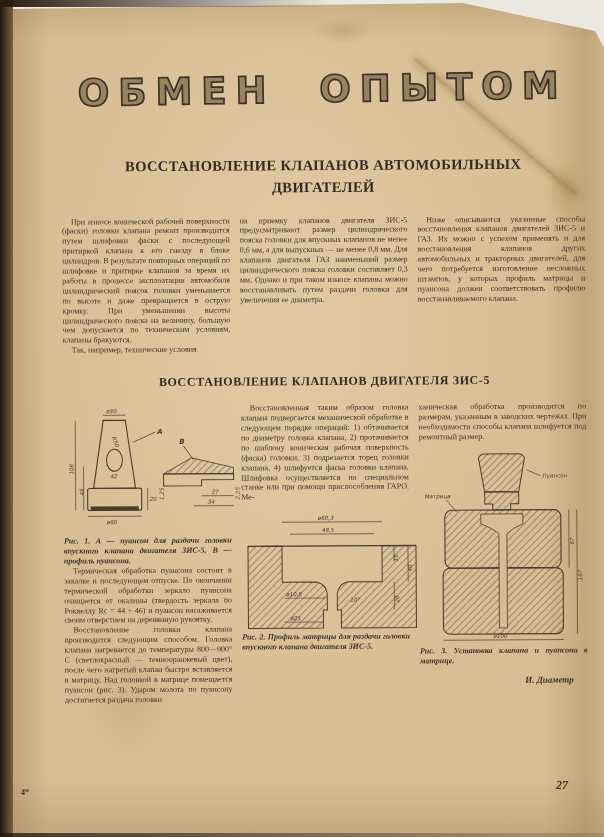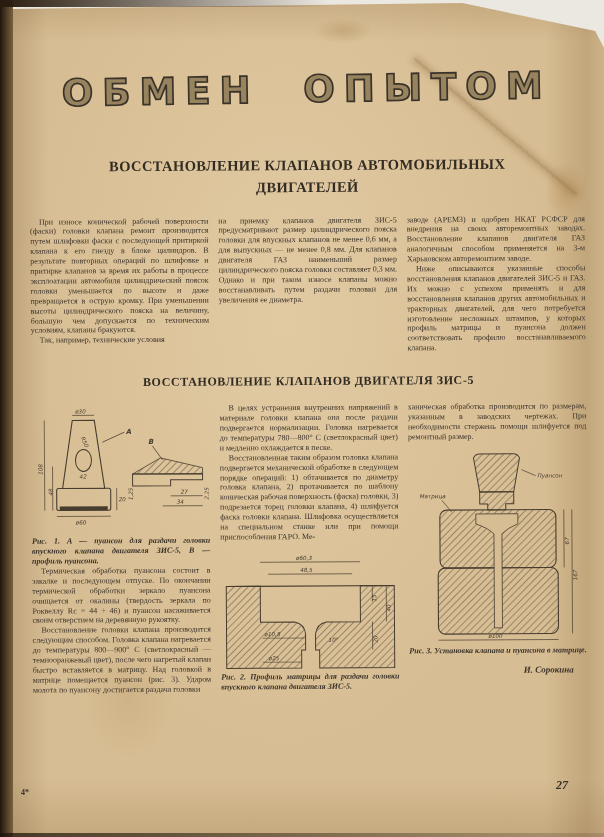--- a/index.html
+++ b/index.html
@@ -18,20 +18,21 @@
   
   .page{
     position:absolute;left:13px;top:0;right:0;bottom:0;z-index:2;
     clip-path:polygon(0 9px,76% 3px,98.5% 31px,100% 48px,100% 100%,0 100%);
     background:
       radial-gradient(ellipse at 46% 38%, rgba(255,240,210,.25), rgba(0,0,0,0) 60%),
       linear-gradient(to right, rgba(90,60,25,.18), rgba(0,0,0,0) 6%, rgba(0,0,0,0) 90%, rgba(120,85,40,.22) 97%, rgba(150,115,70,.15)),
       linear-gradient(to bottom, rgba(120,85,40,.20), rgba(0,0,0,0) 5%, rgba(0,0,0,0) 93%, rgba(110,75,35,.18)),
       #d7bd93;
     color:#3b332a;
+    padding-left:32px;
   }
   .crease{position:absolute;top:58px;right:-22px;width:210px;height:3px;
     background:rgba(115,78,38,.30);box-shadow:0 0 6px 2px rgba(115,78,38,.28);
     transform:rotate(40deg);transform-origin:left top;}
   .stain{position:absolute;border-radius:50%;}
   .stain1{left:532px;top:160px;width:42px;height:60px;background:radial-gradient(rgba(166,120,55,.30),rgba(0,0,0,0) 70%);}
   .stain2{left:300px;top:18px;width:60px;height:26px;background:radial-gradient(rgba(150,110,55,.25),rgba(0,0,0,0) 70%);}
   .stain3{left:70px;top:640px;width:90px;height:120px;background:radial-gradient(rgba(150,105,50,.12),rgba(0,0,0,0) 70%);}
   .content{position:relative;transform:rotate(-.35deg);}
   
@@ -95,21 +96,20 @@
 
     <div class="cols intro">
       <div class="col">
         <p class="indent">При износе конической рабочей поверхности (фаски) головки клапана ремонт производится путем шлифовки фаски с последующей притиркой клапана к его гнезду в блоке цилиндров. В результате повторных операций по шлифовке и притирке клапанов за время их работы в процессе эксплоатации автомобиля цилиндрический поясок головки уменьшается по высоте и даже превращается в острую кромку. При уменьшении высоты цилиндрического пояска на величину, большую чем допускается по техническим условиям, клапаны бракуются.</p>
         <p class="indent">Так, например, технические условия</p>
       </div>
       <div class="col">
         <p>на приемку клапанов двигателя ЗИС-5 предусматривают размер цилиндрического пояска головки для впускных клапанов не менее 0,6 мм, а для выпускных — не менее 0,8 мм. Для клапанов двигателя ГАЗ наименьший размер цилиндрического пояска головки составляет 0,3 мм. Однако и при таком износе клапаны можно восстанавливать путем раздачи головки для увеличения ее диаметра.</p>
       </div>
       <div class="col">
-        <p>заводе (АРЕМЗ) и одобрен НКАТ РСФСР для внедрения на своих авторемонтных заводах. Восстановление клапанов двигателя ГАЗ аналогичным способом применяется на 3-м Харьковском авторемонтном заводе.</p>
         <p class="indent">Ниже описываются указанные способы восстановления клапанов двигателей ЗИС-5 и ГАЗ. Их можно с успехом применять и для восстановления клапанов других автомобильных и тракторных двигателей, для чего потребуется изготовление несложных штампов, у которых профиль матрицы и пуансона должен соответствовать профилю восстанавливаемого клапана.</p>
       </div>
     </div>
 
     <h2 class="sec-title">ВОССТАНОВЛЕНИЕ КЛАПАНОВ ДВИГАТЕЛЯ ЗИС-5</h2>
 
     <div class="cols section">
 
       <div class="col">
 
@@ -152,21 +152,20 @@
           <line x1="130" y1="98" x2="170" y2="98" stroke="#473d2f" stroke-width=".7"></line>
           <text x="144" y="96">34</text>
         </svg>
         <p class="figcap">Рис. 1. А — пуансон для раздачи головки впускного клапана двигателя ЗИС-5, В — профиль пуансона.</p>
 
         <p class="indent">Термическая обработка пуансона состоит в закалке и последующем отпуске. По окончании термической обработки зеркало пуансона очищается от окалины (твердость зеркала по Роквеллу Rc = 44 ÷ 46) и пуансон насаживается своим отверстием на деревянную рукоятку.</p>
         <p class="indent">Восстановление головки клапана производится следующим способом. Головка клапана нагревается до температуры 800—900° С (светлокрасный — темнооранжевый цвет), после чего нагретый клапан быстро вставляется в матрицу. Над головкой в матрице помещается пуансон (рис. 3). Ударом молота по пуансону достигается раздача головки</p>
       </div>
 
       <div class="col">
-        <p class="indent">В целях устранения внутренних напряжений в материале головки клапана она после раздачи подвергается нормализации. Головка нагревается до температуры 780—800° С (светлокрасный цвет) и медленно охлаждается в песке.</p>
         <p class="indent">Восстановленная таким образом головка клапана подвергается механической обработке в следующем порядке операций: 1) обтачивается по диаметру головка клапана, 2) протачивается по шаблону коническая рабочая поверхность (фаска) головки, 3) подрезается торец головки клапана, 4) шлифуется фаска головки клапана. Шлифовка осуществляется на специальном станке или при помощи приспособления ГАРО. Ме-</p>
 
         <svg class="fig" width="182" height="122" viewBox="0 0 182 122" style="margin-top:8px;">
           <defs>
             <pattern id="h2" width="5" height="5" patternUnits="userSpaceOnUse" patternTransform="rotate(45)">
               <line x1="0" y1="0" x2="0" y2="5" stroke="#5c4d39" stroke-width="1"></line>
             </pattern>
           </defs>
           <path d="M6,36 L40,36 L40,72 L74,72 Q84,74 85,84 L85,100 L81,100 L81,118 L6,118 Z" fill="url(#h2)" stroke="#473d2f" stroke-width="1"></path>
           <path d="M174,36 L140,36 L140,72 L106,72 Q96,74 95,84 L95,100 L99,100 L99,118 L174,118 Z" fill="url(#h2)" stroke="#473d2f" stroke-width="1"></path>
@@ -185,21 +184,21 @@
           <text x="108" y="92">10°</text>
           <line x1="42" y1="88" x2="84" y2="88" stroke="#473d2f" stroke-width=".6"></line>
           <text x="44" y="86">ø10,8</text>
           <line x1="42" y1="112" x2="80" y2="112" stroke="#473d2f" stroke-width=".6"></line>
           <text x="48" y="110">ø25</text>
         </svg>
         <p class="figcap">Рис. 2. Профиль матрицы для раздачи головки впускного клапана двигателя ЗИС-5.</p>
       </div>
 
       <div class="col">
-        <p>ханическая обработка производится по размерам, указанным в заводских чертежах. При необходимости стержень помощи шлифуется под ремонтный размер.</p>
+        <p>ханическая обработка производится по размерам, указанным в заводских чертежах. При необходимости способы клапана шлифуется под ремонтный размер.</p>
 
         <svg class="fig" width="160" height="198" viewBox="0 0 160 198" style="margin-top:6px;">
           <defs>
             <pattern id="h3" width="5" height="5" patternUnits="userSpaceOnUse" patternTransform="rotate(45)">
               <line x1="0" y1="0" x2="0" y2="5" stroke="#5c4d39" stroke-width="1"></line>
             </pattern>
           </defs>
 
           <path d="M56,10 Q58,6 62,6 L96,6 Q100,6 102,10 L96,44 L62,44 Z" fill="url(#h3)" stroke="#473d2f" stroke-width="1"></path>
           <path d="M62,44 L96,44 L96,56 L88,56 L88,62 L70,62 L70,56 L62,56 Z" fill="url(#h3)" stroke="#473d2f" stroke-width="1"></path>
@@ -216,20 +215,20 @@
 
           <line x1="146" y1="62" x2="146" y2="120" stroke="#473d2f" stroke-width=".7"></line>
           <text x="142" y="96" transform="rotate(-90 147 92)">67</text>
           <line x1="154" y1="62" x2="154" y2="186" stroke="#473d2f" stroke-width=".7"></line>
           <text x="150" y="132" transform="rotate(-90 155 128)">167</text>
           <line x1="20" y1="192" x2="140" y2="192" stroke="#473d2f" stroke-width=".7"></line>
           <text x="70" y="190">ø100</text>
         </svg>
         <p class="figcap">Рис. 3. Установка клапана и пуансона в матрице.</p>
 
-        <p class="author">И. Сорокина</p>
+        <p class="author">И. Диаметр</p>
       </div>
     </div>
   </div>
 
   <div class="sig">4*</div>
   <div class="pageno">27</div>
 </div>
 
 </body></html>

